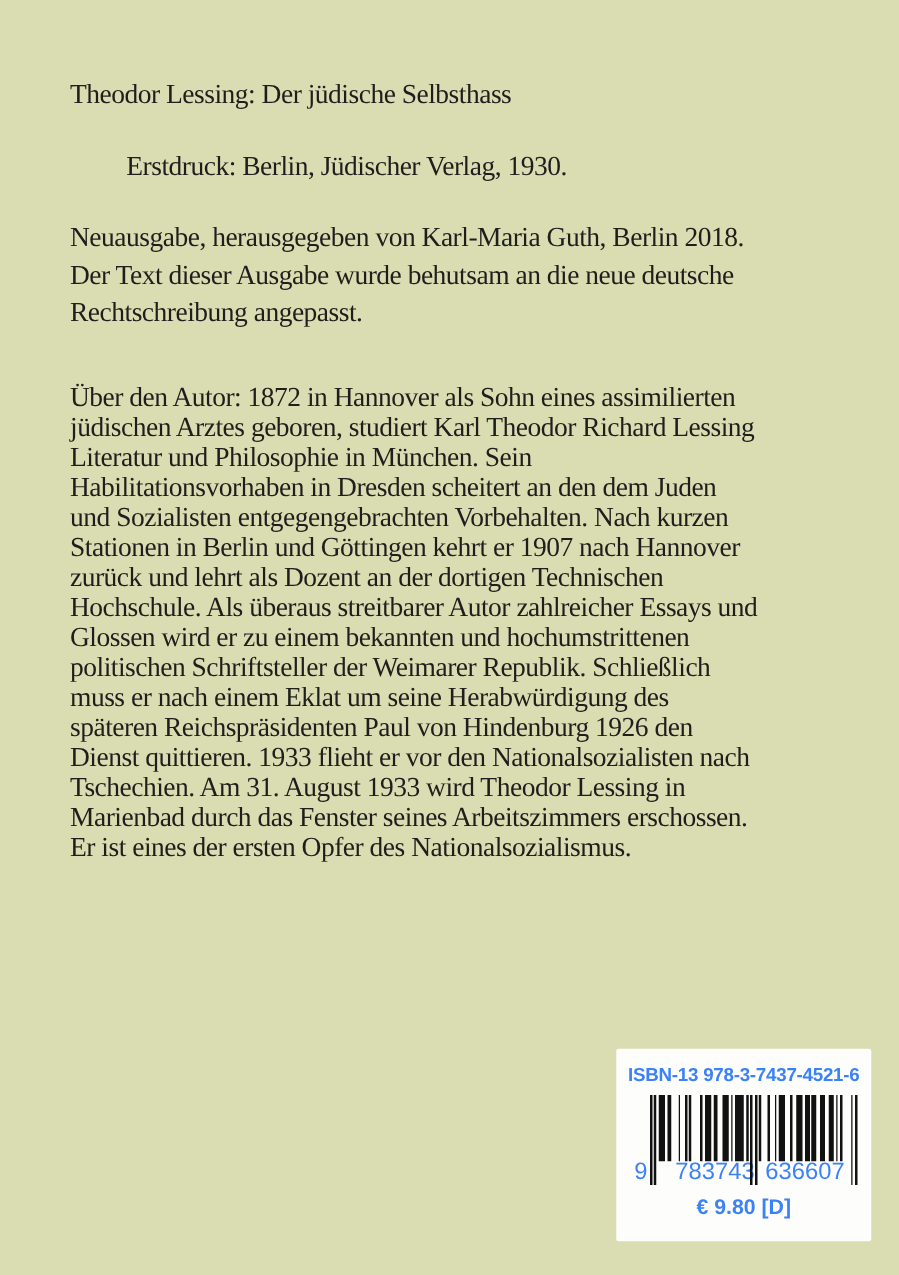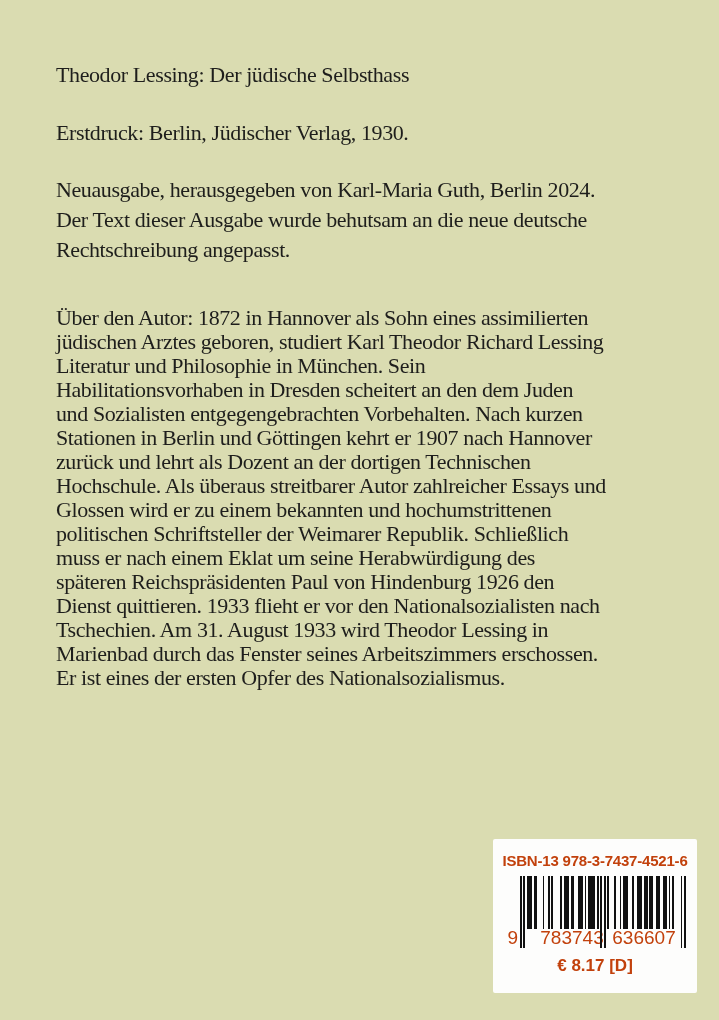--- a/index.html
+++ b/index.html
@@ -19,34 +19,34 @@
     position: absolute;
     left: 56px;
     font-size: 22px;
     line-height: 30px;
     letter-spacing: -0.4px;
     white-space: pre-line;
     width: max-content;
     max-width: 680px;
   }
   .title-line        { top: 60px; text-align: right;  }
-  .first-edition     { top: 118px; }
+  .first-edition     { top: 118px; margin-left: 45px; }
   .new-edition       { top: 175px; }
   .about-author      { top: 306px; line-height: 24px; }
   .publisher-line    { top: 829px; }
 
   
   .isbn-box {
     position: absolute;
     left: 493px; top: 839px;
     width: 204px; height: 154px;
     background: #fdfdfc;
     border-radius: 2px;
     font-family: "Liberation Sans", "DejaVu Sans", sans-serif;
-    color: #c2410c;
+    color: #3b82f6;
   }
   .isbn-label {
     margin-top: 13px;
     text-align: center;
     font-weight: bold;
     font-size: 15px;
     letter-spacing: -0.2px;
     white-space: nowrap;
   }
   .barcode {
@@ -81,21 +81,21 @@
 </style>
 </head>
 <body>
 
 <div class="cover">
 
   <div class="textline title-line">Theodor Lessing: Der jüdische Selbsthass</div>
 
   <div class="textline first-edition">Erstdruck: Berlin, Jüdischer Verlag, 1930.</div>
 
-  <div class="para new-edition">Neuausgabe, herausgegeben von Karl-Maria Guth, Berlin 2024.
+  <div class="para new-edition">Neuausgabe, herausgegeben von Karl-Maria Guth, Berlin 2018.
 Der Text dieser Ausgabe wurde behutsam an die neue deutsche
 Rechtschreibung angepasst.</div>
 
   <div class="para about-author">Über den Autor: 1872 in Hannover als Sohn eines assimilierten
 jüdischen Arztes geboren, studiert Karl Theodor Richard Lessing
 Literatur und Philosophie in München. Sein
 Habilitationsvorhaben in Dresden scheitert an den dem Juden
 und Sozialisten entgegengebrachten Vorbehalten. Nach kurzen
 Stationen in Berlin und Göttingen kehrt er 1907 nach Hannover
 zurück und lehrt als Dozent an der dortigen Technischen
@@ -142,16 +142,16 @@
         <div class="bar" style="left: 124.063px; width: 3.49474px; height: 53px;"></div>
         <div class="bar" style="left: 129.305px; width: 3.49474px; height: 53px;"></div>
         <div class="bar" style="left: 136.295px; width: 3.49474px; height: 53px;"></div>
         <div class="bar" style="left: 143.284px; width: 3.49474px; height: 53px;"></div>
         <div class="bar" style="left: 148.526px; width: 1.74737px; height: 53px;"></div>
         <div class="bar" style="left: 152.021px; width: 1.74737px; height: 53px;"></div>
         <div class="bar" style="left: 160.758px; width: 1.74737px; height: 72px;"></div>
         <div class="bar" style="left: 164.253px; width: 1.74737px; height: 72px;"></div>
       </div>
 
-    <div class="price-label">€ 8.17 [D]</div>
+    <div class="price-label">€ 9.80 [D]</div>
   </div>
 
 </div>
 
 </body></html>

